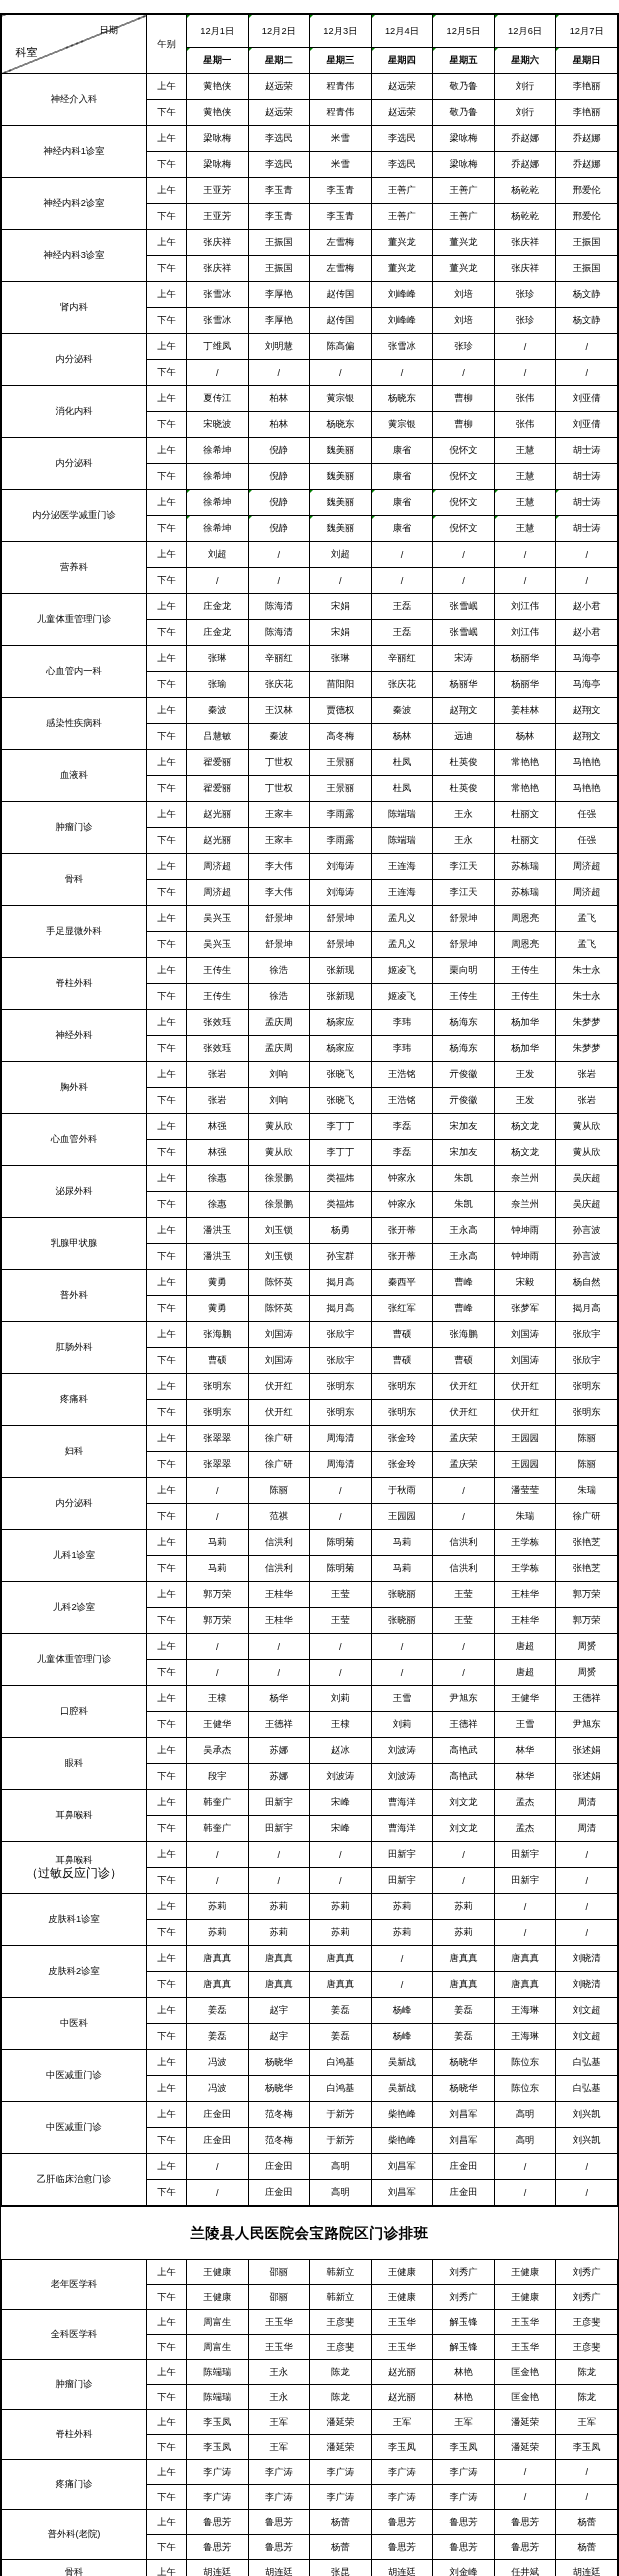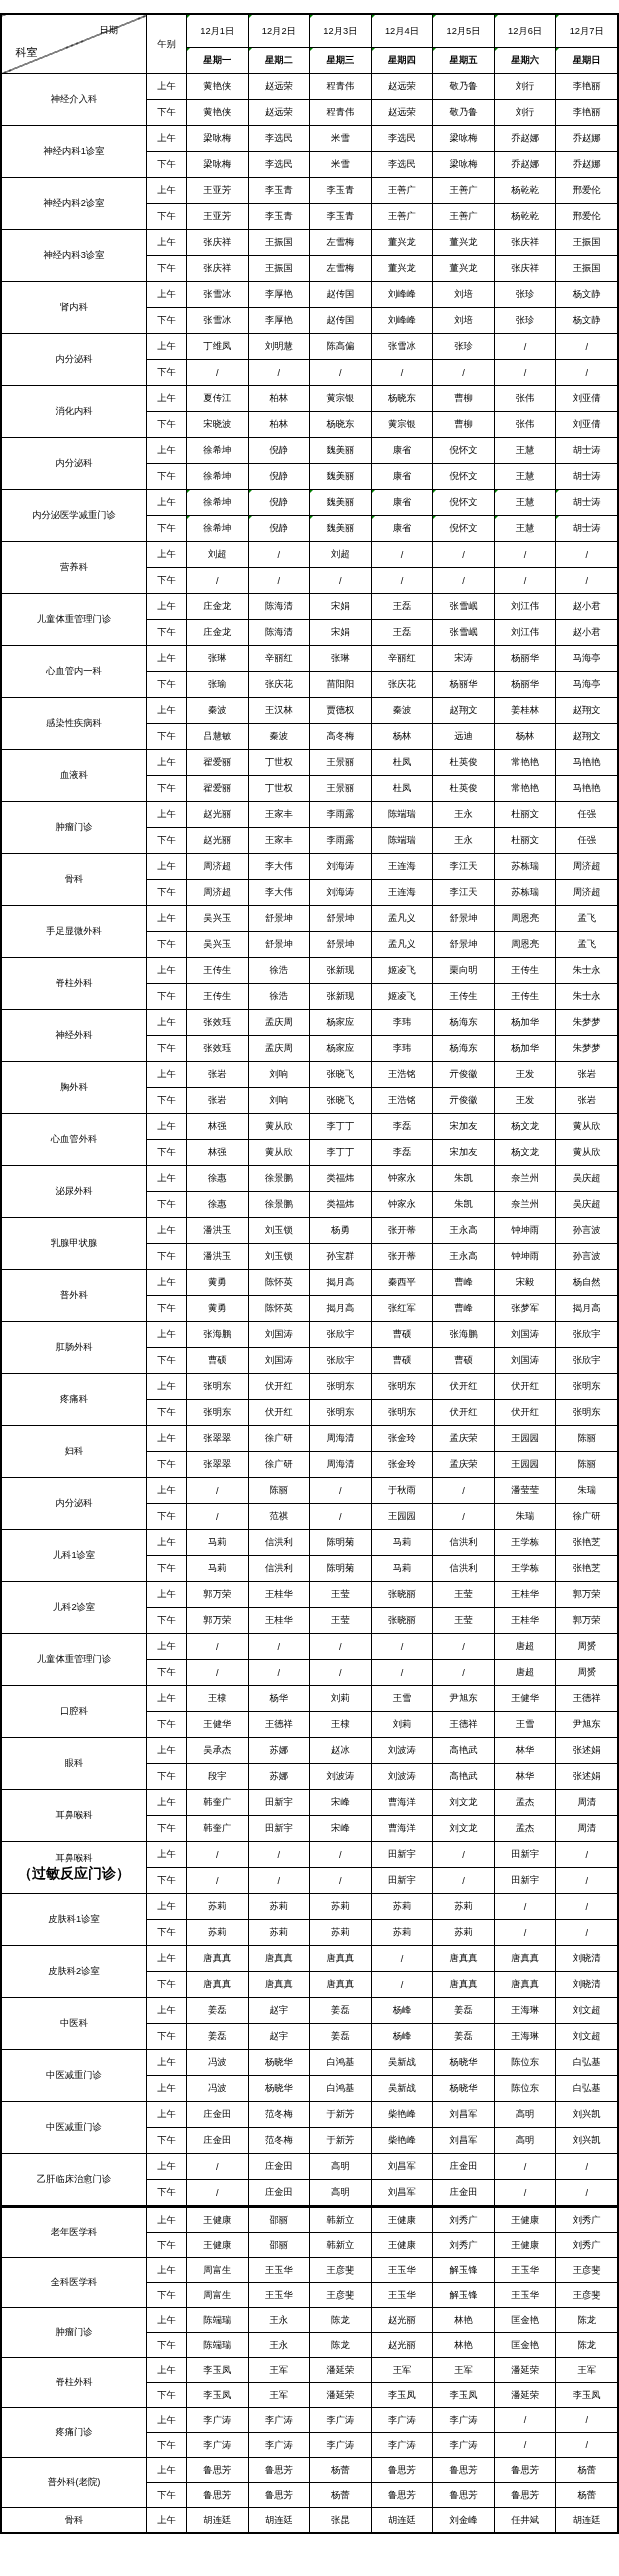--- a/index.html
+++ b/index.html
@@ -15,21 +15,21 @@
     font-size:9.3px;font-weight:400;padding:0;position:relative;overflow:hidden;}
   thead th{font-weight:400;}
   tr.r-date th{height:32px;}
   tr.r-week th{height:25px;font-weight:bold;}
   tbody tr{height:25px;}
   .t1 tbody tr{height:26px;}
   tr.dept-first td{border-top:1px solid #000;}
   thead tr.r-date th{border-top:1px solid #000;}
   thead tr.r-week th{border-bottom:1px solid #000;}
   td.dept{font-size:9.3px;line-height:1.25;padding:0 1px;text-align:center;}
-  td.dept .sub{display:block;font-size:14px;font-weight:bold;}
+  td.dept .sub{display:block;font-size:12px;}
   
   th.corner{background:
     linear-gradient(to bottom right,transparent 49.55%,#000 49.55%,#000 50.45%,transparent 50.45%); padding-left: 20px;}
   .corner-wrap{position:absolute;inset:0;}
   .corner-top{position:absolute;top:8.2px;right:28px;font-size:9.3px;}
   .corner-bottom{position:absolute;bottom:13.4px;left:13.4px;font-size:11px;}
   
   .tri::before{content:"";position:absolute;top:0;left:0;width:0;height:0;
     border-top:3.6px solid var(--marker,#008000);border-right:3.6px solid transparent;}
 </style>
@@ -938,20 +938,21 @@
             <td>刘昌军</td>
             <td>庄金田</td>
             <td>/</td>
             <td>/</td>
           </tr>
         </tbody>
     </table>
   </section>
 
   <section class="campus t2">
+    <div class="tbl-title">兰陵县人民医院会宝路院区门诊排班</div>
     <table>
       <colgroup>
         <col style="width:145px">
           <col style="width:40px">
         <col>
           <col>
           <col>
           <col>
           <col>
           <col>

